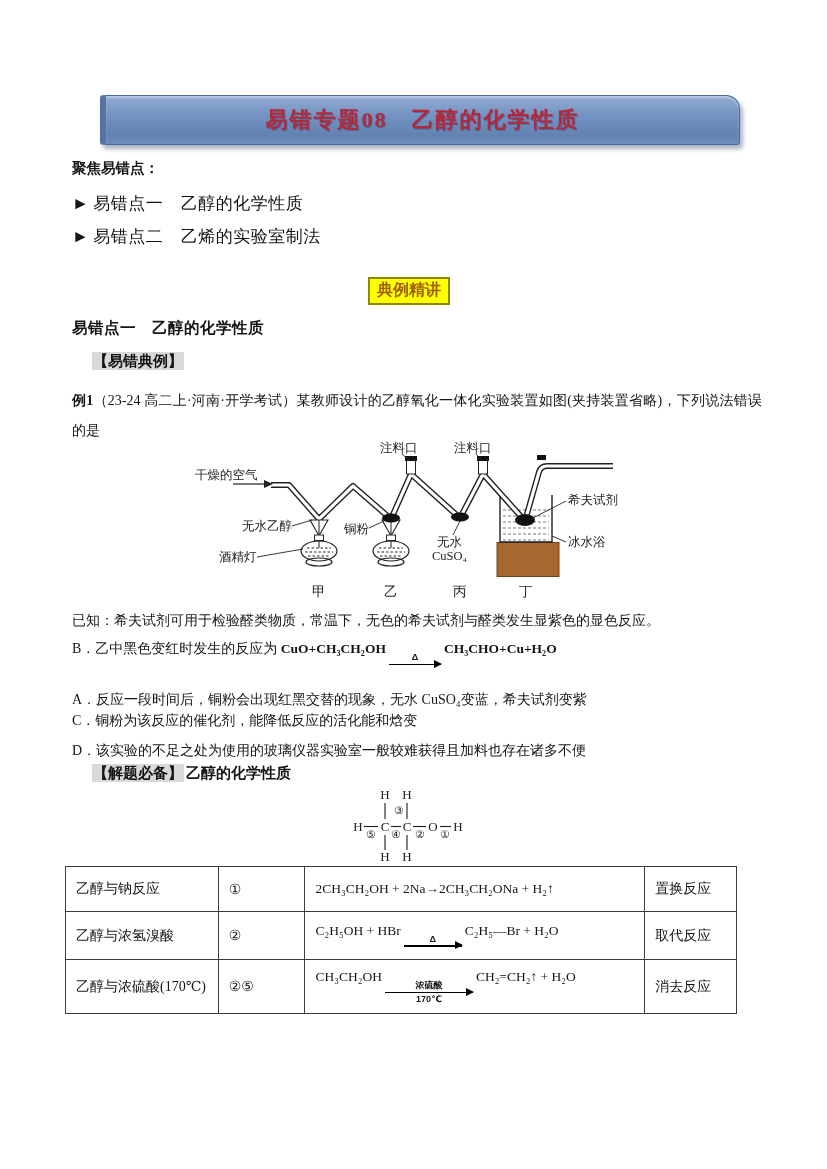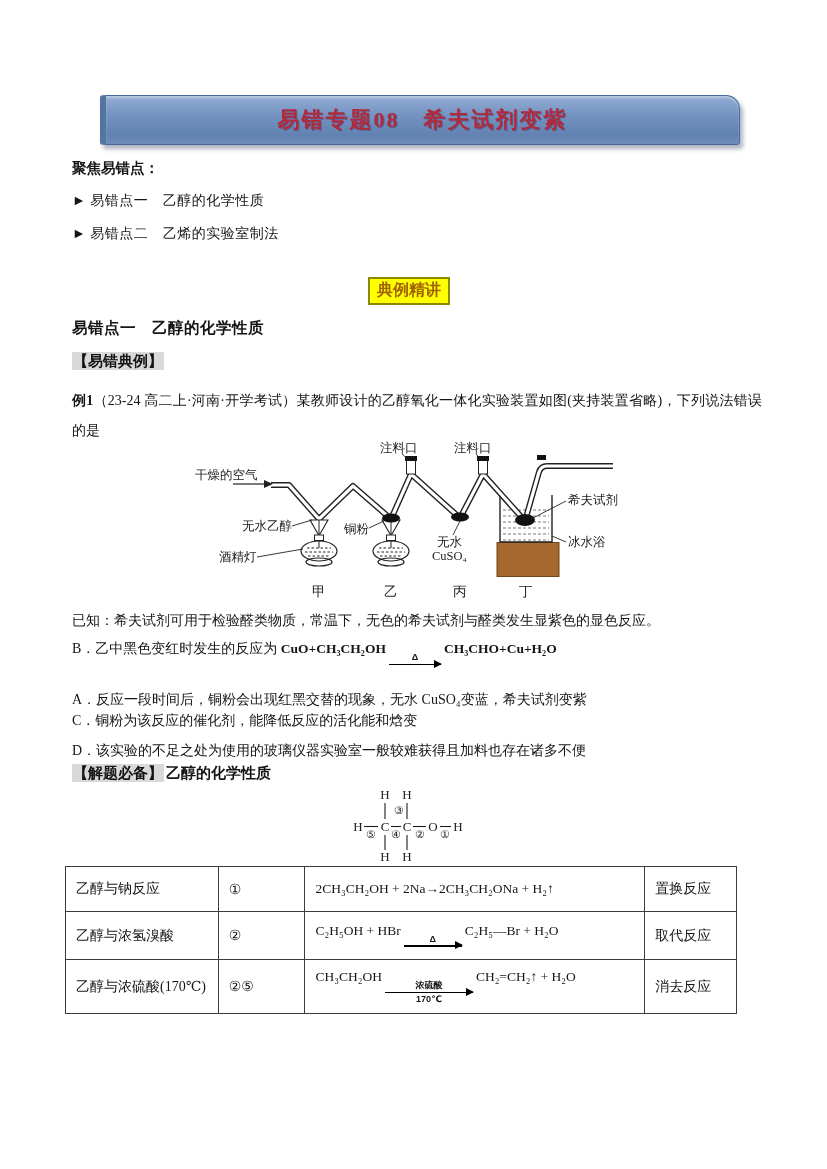--- a/index.html
+++ b/index.html
@@ -18,32 +18,32 @@
     box-shadow:3px 4px 4px rgba(130,140,160,.65), inset 0 2px 2px rgba(255,255,255,.35);
     display:flex; align-items:center; justify-content:center;
   }
   .banner-title {
     font-size:22px; font-weight:bold; color:#b02a3c; letter-spacing:2px;
     text-shadow:1px 1px 0 rgba(55,40,90,.4);
   }
   
   .abs { position:absolute; }
   .focus-heading { left:72px; top:159px; font-weight:bold; font-size:14.5px; }
-  .bullet { left:72px; font-size:14px; letter-spacing:.5px;font-family:Liberation Serif, serif; }
+  .bullet { left:72px; font-size:17px; letter-spacing:.5px;font-family:Liberation Serif, serif; }
   .bullet .mark { margin-right:4px; }
   .b1 { top:192px; } .b2 { top:225px;text-align:right; } .b3 { top:258px; }
   .badge {
     left:368px; top:277px; background:#ffff00; border:2px solid #8a8a00;
     padding:1px 7px 2px; font-weight:bold; font-size:16px; color:#a16207;
   }
   .sec-heading { left:72px; top:318px; font-weight:bold; font-size:15.5px; letter-spacing:.5px; }
   .tag-line { left:72px; font-size:15px; }
   .t-example { top:352px; }
   .t-solution { top:764px; }
-  .gray-tag { background:#d9d9d9; font-weight:bold; padding:1px 1px; }
+  .gray-tag { background:#d9d9d9; font-weight:bold; padding:1px 1px;margin-left:20px; }
   .sol-title { font-weight:bold; margin-left:2px; }
   .example-p { left:72px; top:386px; width:690px; line-height:30px; text-align:justify; }
   .example-p .num { font-weight:bold; }
   .known-line { left:72px; top:612px; width:690px; }
   .opt { left:72px; width:695px; }
   .oA { top:645px;margin-top:46px; } .oB { top:640px; } .oC { top:712px; } .oD { top:742px; }
   .bold-eq { font-weight:bold; font-size:13.5px; white-space:nowrap; }
   
   .rxn { display:inline-flex; flex-direction:column; align-items:center;
          vertical-align:-0.5em; margin:0 3px; line-height:1; }
@@ -68,21 +68,21 @@
   .apparatus { position:absolute; left:183px; top:440px; }
   .structure { position:absolute; left:348px; top:783px; }
   svg text { font-family:"Liberation Serif","DejaVu Serif",serif; fill:#1c1c1c; }
 </style>
 </head>
 <body>
 
 <div class="page">
 
   <div class="banner">
-    <span class="banner-title">易错专题08　希夫试剂变紫</span>
+    <span class="banner-title">易错专题08　乙醇的化学性质</span>
   </div>
 
   <div class="abs focus-heading">聚焦易错点：</div>
 
   <div class="abs bullet b1">
     <span class="mark">►</span><span>易错点一　乙醇的化学性质</span>
   </div>
   <div class="abs bullet b2">
     <span class="mark">►</span><span>易错点二　乙烯的实验室制法</span>
   </div>

